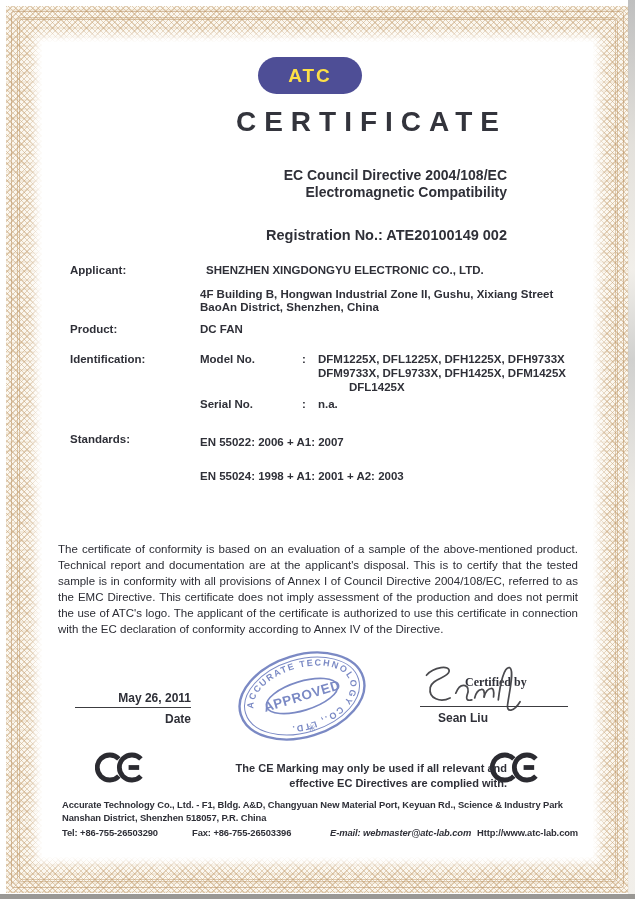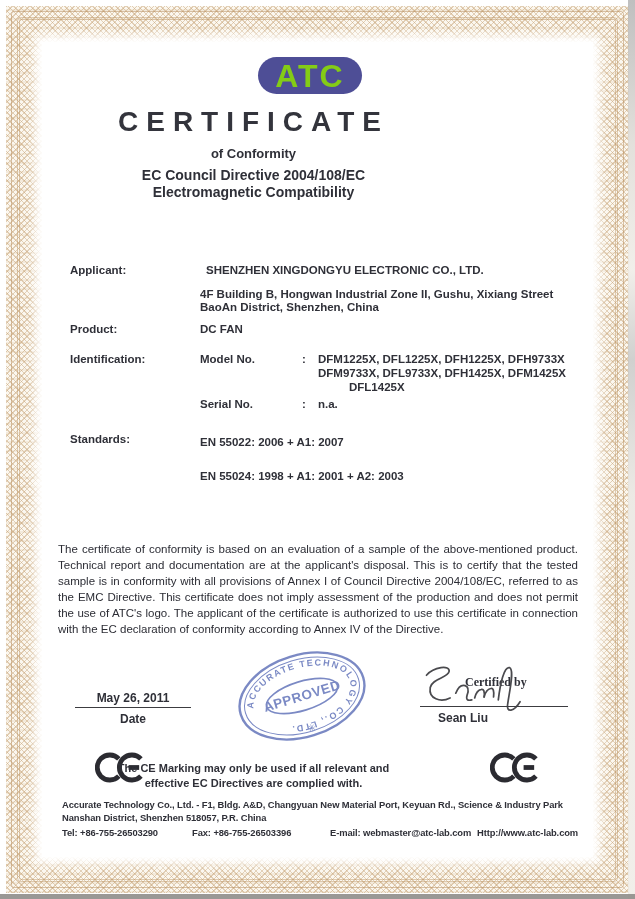--- a/index.html
+++ b/index.html
@@ -23,28 +23,28 @@
     position:absolute;inset:42px;background:#ffffff;
     box-shadow:0 0 9px 7px #ffffff;
   }
   
   .scan-right{position:absolute;top:0;right:0;width:7px;height:100%;
     background:linear-gradient(180deg,#b4b4b4 0%,#dedbd5 16%,#efece6 30%,#c8c8c6 40%,#e9e6e0 55%,#efece6 100%);opacity:.85;}
   .scan-bottom{position:absolute;left:0;bottom:0;width:100%;height:5px;background:#8f8d89;opacity:.9;}
 
   
   .abs{position:absolute;white-space:nowrap;}
-  .ctr{left:0;width:507px;text-align:center;}
+  .ctr{left:0;width:507px;text-align:right;}
   .b{font-weight:700;}
 
   .logo-pill{
     position:absolute;left:258px;top:57px;width:104px;height:37px;border-radius:19px;
     background:#4e4e96;display:flex;align-items:center;justify-content:center;
   }
-  .logo-pill span{color:#84cc16;font-weight:700;font-size:32px;letter-spacing:2px;line-height:1;}
+  .logo-pill span{color:#fde047;font-weight:700;font-size:19px;letter-spacing:2px;line-height:1;}
   .title{top:106px;font-size:28px;font-weight:700;letter-spacing:8px;color:#33343c;}
   .subtitle{top:146px;font-size:13px;font-weight:700;}
   .dir1{top:167px;font-size:14px;font-weight:700;}
   .dir2{top:184px;font-size:14px;font-weight:700;}
   .reg{top:227px;font-size:14.5px;font-weight:700;}
 
   .fld{font-size:11.5px;font-weight:700;color:#2f3038;}
   .para{
     position:absolute;left:58px;top:529px;width:520px;
     font-size:11.5px;line-height:16px;text-align:justify;color:#2c2d35;white-space:normal;
@@ -74,23 +74,23 @@
 
   <div class="frame"></div>
   <div class="frame-line-outer"></div>
   <div class="frame-line-inner"></div>
   <div class="panel"></div>
 
   <div class="logo-pill">
     <span>ATC</span>
   </div>
   <div class="abs ctr title">CERTIFICATE</div>
-  <div class="abs ctr subtitle">of Conformity</div>
   <div class="abs ctr dir1">EC Council Directive 2004/108/EC</div>
   <div class="abs ctr dir2">Electromagnetic Compatibility</div>
+  <div class="abs ctr reg">Registration No.: ATE20100149 002</div>
 
   <div class="abs fld" style="left:70px;top:264px;">Applicant:</div>
   <div class="abs fld" style="left:200px;top:264px;margin-left:6px;">SHENZHEN XINGDONGYU ELECTRONIC CO., LTD.</div>
   <div class="abs fld" style="left:200px;top:288px;">4F Building B, Hongwan Industrial Zone II, Gushu, Xixiang Street</div>
   <div class="abs fld" style="left:200px;top:301px;">BaoAn District, Shenzhen, China</div>
 
   <div class="abs fld" style="left:70px;top:323px;">Product:</div>
   <div class="abs fld" style="left:200px;top:323px;">DC FAN</div>
 
   <div class="abs fld" style="left:70px;top:353px;">Identification:</div>
@@ -156,18 +156,18 @@
       <path d="M70,32 H92"></path>
     </g>
   </svg>
   <div class="abs ctr note1">The CE Marking may only be used if all relevant and</div>
   <div class="abs ctr note2">effective EC Directives are complied with.</div>
 
   <div class="abs foot f1">Accurate Technology Co., Ltd. - F1, Bldg. A&amp;D, Changyuan New Material Port, Keyuan Rd., Science &amp; Industry Park</div>
   <div class="abs foot f2">Nanshan District, Shenzhen 518057, P.R. China</div>
   <div class="abs foot f3" style="left:62px;">Tel: +86-755-26503290</div>
   <div class="abs foot f3" style="left:192px;">Fax: +86-755-26503396</div>
-  <div class="abs foot f3" style="left:330px;">E-mail: webmaster@atc-lab.com</div>
+  <div class="abs foot f3" style="left:330px;font-style:italic;">E-mail: webmaster@atc-lab.com</div>
   <div class="abs foot f3" style="left:477px;">Http://www.atc-lab.com</div>
 
   <div class="scan-right"></div>
   <div class="scan-bottom"></div>
 </div>
 
 </body></html>

